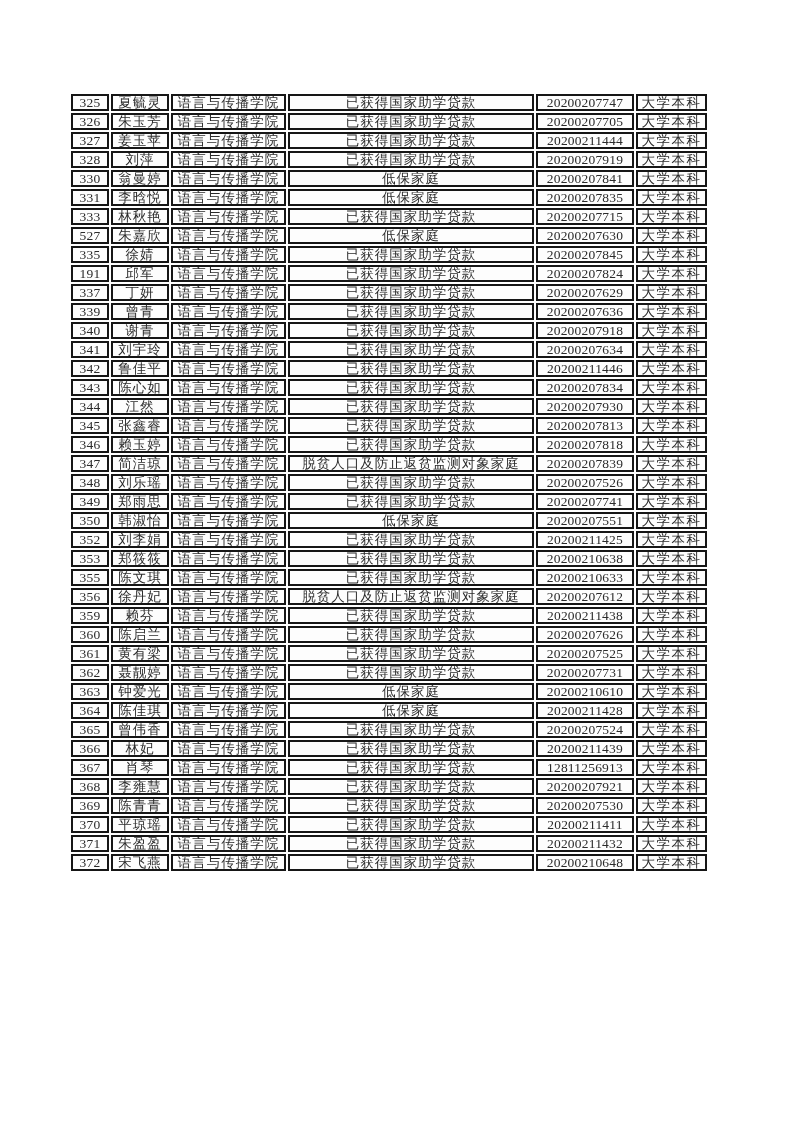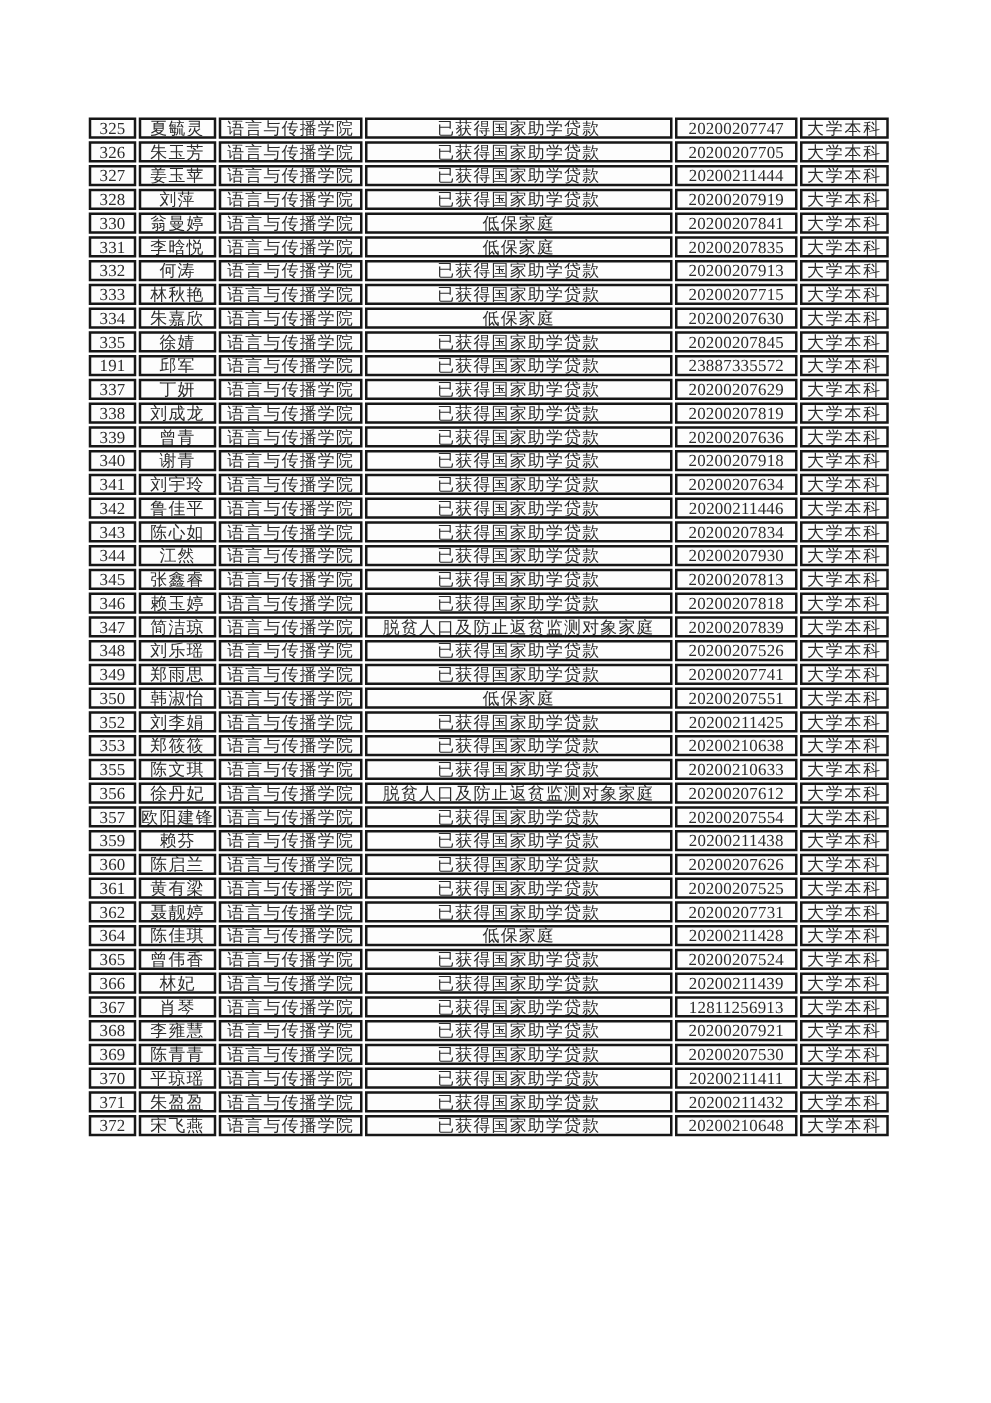--- a/index.html
+++ b/index.html
@@ -112,76 +112,60 @@
           </tr>
           <tr>
             <td class="c0">331</td>
             <td class="c1">李晗悦</td>
             <td class="c2">语言与传播学院</td>
             <td class="c3">低保家庭</td>
             <td class="c4">20200207835</td>
             <td class="c5">大学本科</td>
           </tr>
           <tr>
-            <td class="c0">332</td>
-            <td class="c1">何涛</td>
-            <td class="c2">语言与传播学院</td>
-            <td class="c3">已获得国家助学贷款</td>
-            <td class="c4">20200207913</td>
-            <td class="c5">大学本科</td>
-          </tr>
-          <tr>
             <td class="c0">333</td>
             <td class="c1">林秋艳</td>
             <td class="c2">语言与传播学院</td>
             <td class="c3">已获得国家助学贷款</td>
             <td class="c4">20200207715</td>
             <td class="c5">大学本科</td>
           </tr>
           <tr>
-            <td class="c0">334</td>
+            <td class="c0">527</td>
             <td class="c1">朱嘉欣</td>
             <td class="c2">语言与传播学院</td>
             <td class="c3">低保家庭</td>
             <td class="c4">20200207630</td>
             <td class="c5">大学本科</td>
           </tr>
           <tr>
             <td class="c0">335</td>
             <td class="c1">徐婧</td>
             <td class="c2">语言与传播学院</td>
             <td class="c3">已获得国家助学贷款</td>
             <td class="c4">20200207845</td>
             <td class="c5">大学本科</td>
           </tr>
           <tr>
             <td class="c0">191</td>
             <td class="c1">邱军</td>
             <td class="c2">语言与传播学院</td>
             <td class="c3">已获得国家助学贷款</td>
-            <td class="c4">23887335572</td>
+            <td class="c4">20200207824</td>
             <td class="c5">大学本科</td>
           </tr>
           <tr>
             <td class="c0">337</td>
             <td class="c1">丁妍</td>
             <td class="c2">语言与传播学院</td>
             <td class="c3">已获得国家助学贷款</td>
             <td class="c4">20200207629</td>
             <td class="c5">大学本科</td>
           </tr>
           <tr>
-            <td class="c0">338</td>
-            <td class="c1">刘成龙</td>
-            <td class="c2">语言与传播学院</td>
-            <td class="c3">已获得国家助学贷款</td>
-            <td class="c4">20200207819</td>
-            <td class="c5">大学本科</td>
-          </tr>
-          <tr>
             <td class="c0">339</td>
             <td class="c1">曾青</td>
             <td class="c2">语言与传播学院</td>
             <td class="c3">已获得国家助学贷款</td>
             <td class="c4">20200207636</td>
             <td class="c5">大学本科</td>
           </tr>
           <tr>
             <td class="c0">340</td>
             <td class="c1">谢青</td>
@@ -296,28 +280,20 @@
           </tr>
           <tr>
             <td class="c0">356</td>
             <td class="c1">徐丹妃</td>
             <td class="c2">语言与传播学院</td>
             <td class="c3">脱贫人口及防止返贫监测对象家庭</td>
             <td class="c4">20200207612</td>
             <td class="c5">大学本科</td>
           </tr>
           <tr>
-            <td class="c0">357</td>
-            <td class="c1">欧阳建锋</td>
-            <td class="c2">语言与传播学院</td>
-            <td class="c3">已获得国家助学贷款</td>
-            <td class="c4">20200207554</td>
-            <td class="c5">大学本科</td>
-          </tr>
-          <tr>
             <td class="c0">359</td>
             <td class="c1">赖芬</td>
             <td class="c2">语言与传播学院</td>
             <td class="c3">已获得国家助学贷款</td>
             <td class="c4">20200211438</td>
             <td class="c5">大学本科</td>
           </tr>
           <tr>
             <td class="c0">360</td>
             <td class="c1">陈启兰</td>
@@ -333,20 +309,28 @@
             <td class="c3">已获得国家助学贷款</td>
             <td class="c4">20200207525</td>
             <td class="c5">大学本科</td>
           </tr>
           <tr>
             <td class="c0">362</td>
             <td class="c1">聂靓婷</td>
             <td class="c2">语言与传播学院</td>
             <td class="c3">已获得国家助学贷款</td>
             <td class="c4">20200207731</td>
+            <td class="c5">大学本科</td>
+          </tr>
+          <tr>
+            <td class="c0">363</td>
+            <td class="c1">钟爱光</td>
+            <td class="c2">语言与传播学院</td>
+            <td class="c3">低保家庭</td>
+            <td class="c4">20200210610</td>
             <td class="c5">大学本科</td>
           </tr>
           <tr>
             <td class="c0">364</td>
             <td class="c1">陈佳琪</td>
             <td class="c2">语言与传播学院</td>
             <td class="c3">低保家庭</td>
             <td class="c4">20200211428</td>
             <td class="c5">大学本科</td>
           </tr>

